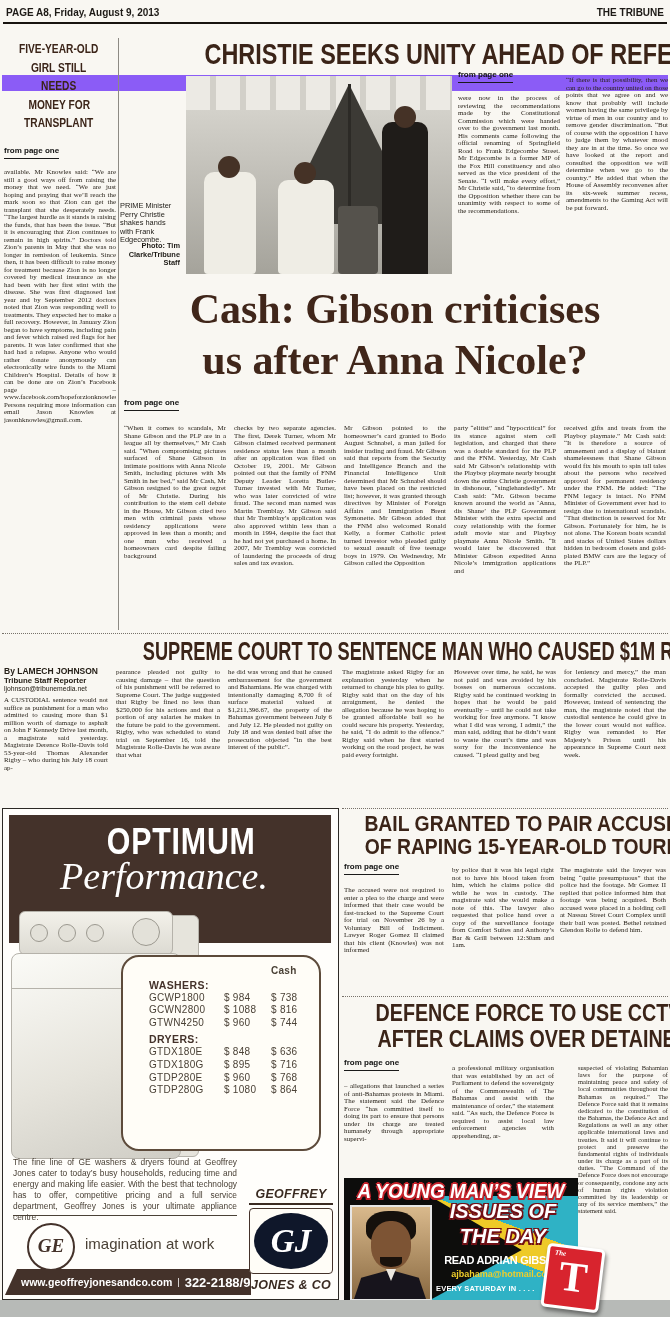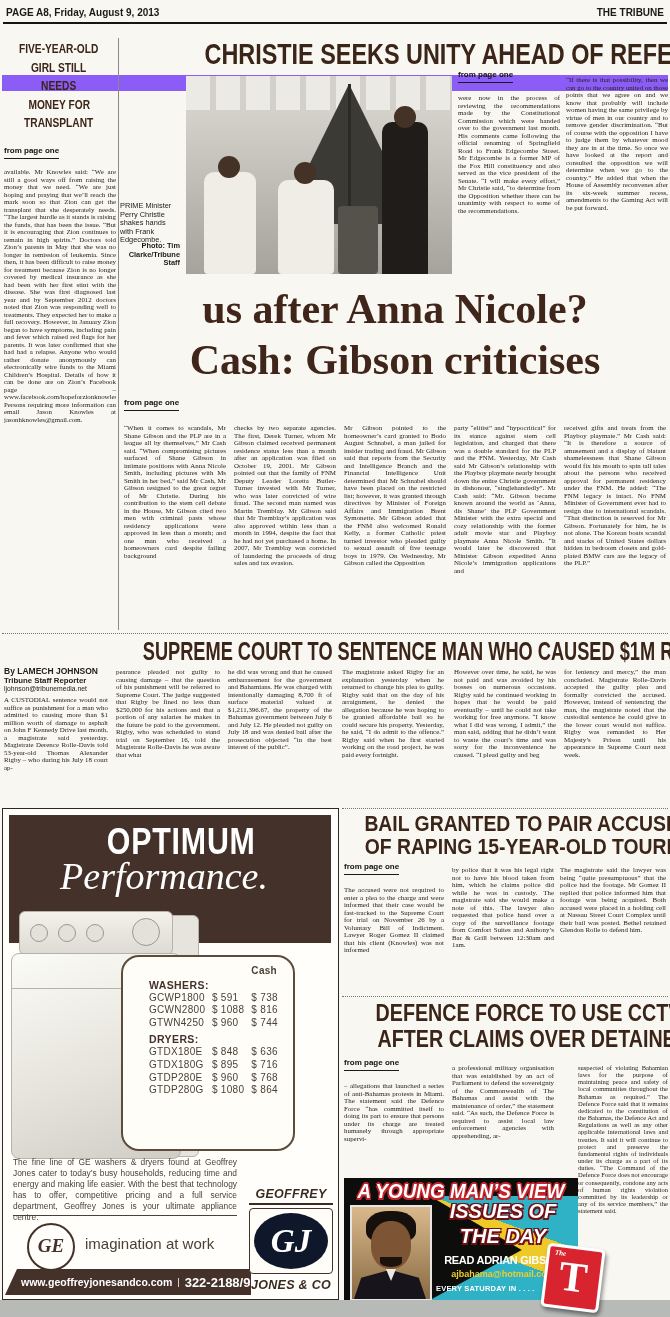--- a/index.html
+++ b/index.html
@@ -114,22 +114,22 @@
     </div>
     <div class="abs caption" style="left:120px;top:202px;width:60px;">PRIME Minister Perry Christie shakes hands with Frank Edgecombe.</div>
     <div class="abs credit" style="left:120px;top:242px;width:60px;">Photo: Tim Clarke/Tribune Staff</div>
     <div class="abs kick" style="left:458px;top:70px;">from page one</div>
     <div class="abs bt" style="left:458px;top:94px;width:102px;height:180px;">were now in the process of reviewing the recommendations made by the Constitutional Commission which were handed over to the government last month. His comments came following the official renaming of Springfield Road to Frank Edgecombe Street. Mr Edgecombe is a former MP of the Fox Hill constituency and also served as the vice president of the Senate. “I will make every effort,” Mr Christie said, “to determine from the Opposition whether there can be unanimity with respect to some of the recommendations.</div>
     <div class="abs bt" style="left:566px;top:76px;width:102px;height:198px;">“If there is that possibility, then we can go to the country united on those points that we agree on and we know that probably will include women having the same privilege by virtue of men in our country and to remove gender discrimination. “But of course with the opposition I have to judge them by whatever mood they are in at the time. So once we have looked at the report and consulted the opposition we will determine when we go to the country.” He added that when the House of Assembly reconvenes after its six-week summer recess, amendments to the Gaming Act will be put forward.</div>
   </section>
 
   <section>
     <div class="abs serifhl" style="left:122px;top:284px;width:546px;font-size:42px;line-height:51px;">
+      <div>Cash: Gibson criticises</div>
       <div>us after Anna Nicole?</div>
-      <div>Cash: Gibson criticises</div>
     </div>
     <div class="abs kick" style="left:124px;top:398px;">from page one</div>
     <div class="abs bt" style="left:124px;top:424px;width:102px;height:206px;">“When it comes to scandals, Mr Shane Gibson and the PLP are in a league all by themselves,” Mr Cash said. “When compromising pictures surfaced of Shane Gibson in intimate positions with Anna Nicole Smith, including pictures with Ms Smith in her bed,” said Mr Cash, Mr Gibson resigned to the great regret of Mr Christie. During his contribution to the stem cell debate in the House, Mr Gibson cited two men with criminal pasts whose residency applications were approved in less than a month; and one man who received a homeowners card despite failing background</div>
     <div class="abs bt" style="left:234px;top:424px;width:102px;height:206px;">checks by two separate agencies. The first, Derek Turner, whom Mr Gibson claimed received permanent residence status less than a month after an application was filed on October 19, 2001. Mr Gibson pointed out that the family of FNM Deputy Leader Loretta Butler-Turner invested with Mr Turner, who was later convicted of wire fraud. The second man named was Martin Tremblay. Mr Gibson said that Mr Tremblay’s application was also approved within less than a month in 1994, despite the fact that he had not yet purchased a home. In 2007, Mr Tremblay was convicted of laundering the proceeds of drug sales and tax evasion.</div>
     <div class="abs bt" style="left:344px;top:424px;width:102px;height:206px;">Mr Gibson pointed to the homeowner’s card granted to Bodo August Schnabel, a man jailed for insider trading and fraud. Mr Gibson said that reports from the Security and Intelligence Branch and the Financial Intelligence Unit determined that Mr Schnabel should have been placed on the restricted list; however, it was granted through directives by Minister of Foreign Affairs and Immigration Brent Symonette. Mr Gibson added that the FNM also welcomed Ronald Kelly, a former Catholic priest turned investor who pleaded guilty to sexual assault of five teenage boys in 1979. On Wednesday, Mr Gibson called the Opposition</div>
     <div class="abs bt" style="left:454px;top:424px;width:102px;height:206px;">party “elitist” and “hypocritical” for its stance against stem cell legislation, and charged that there was a double standard for the PLP and the FNM. Yesterday, Mr Cash said Mr Gibson’s relationship with the Playboy playmate nearly brought down the entire Christie government in dishonour, “singlehandedly”. Mr Cash said: “Mr. Gibson became known around the world as ‘Anna, dis Shane’ the PLP Government Minister with the extra special and cozy relationship with the former adult movie star and Playboy playmate Anna Nicole Smith. “It would later be discovered that Minister Gibson expedited Anna Nicole’s immigration applications and</div>
     <div class="abs bt" style="left:564px;top:424px;width:102px;height:206px;">received gifts and treats from the Playboy playmate.” Mr Cash said: “It is therefore a source of amusement and a display of blatant shamelessness that Shane Gibson would fix his mouth to spin tall tales about the persons who received approval for permanent residency under the FNM. He added: “The FNM legacy is intact. No FNM Minister of Government ever had to resign due to international scandals. “That distinction is reserved for Mr Gibson. Fortunately for him, he is not alone. The Korean boats scandal and stacks of United States dollars hidden in bedroom closets and gold-plated BMW cars are the legacy of the PLP.”</div>
   </section>
 
   <div class="abs dotrule" style="left:2px;top:633px;width:666px;"></div>
@@ -186,30 +186,30 @@
         <div class="abs wdial" style="left:10px;top:12px;width:16px;height:16px;"></div>
         <div class="abs wdial" style="left:38px;top:12px;width:16px;height:16px;"></div>
         <div class="abs wdial" style="left:66px;top:12px;width:16px;height:16px;"></div>
         <div class="abs wdial" style="left:112px;top:6px;width:26px;height:26px;"></div>
       </div>
       <div class="abs washer" style="left:6px;top:64px;width:168px;height:204px;">
         <div style="border-bottom:1.5px solid #b5b2aa;height:34px;"></div>
       </div>
     </div>
 
-    <div class="abs panel" style="left:118px;top:146px;width:174px;height:196px;box-sizing:border-box;padding:8px 8px 8px 26px;">
+    <div class="abs panel" style="left:118px;top:146px;width:200px;height:196px;box-sizing:border-box;padding:8px 8px 8px 26px;">
       <div class="prow">
         <span class="pm"></span>
           <span class="pp"></span>
         <span class="pc" style="font-weight:bold;">Cash</span>
       </div>
       <div class="plabel">WASHERS:</div>
       <div class="prow">
           <span class="pm">GCWP1800</span>
-          <span class="pp">$  591</span>
+          <span class="pp">$  984</span>
           <span class="pc">$ 738</span>
         </div>
       <div class="prow">
           <span class="pm">GCWN2800</span>
           <span class="pp">$ 1088</span>
           <span class="pc">$ 816</span>
         </div>
       <div class="prow">
           <span class="pm">GTWN4250</span>
           <span class="pp">$  960</span>

